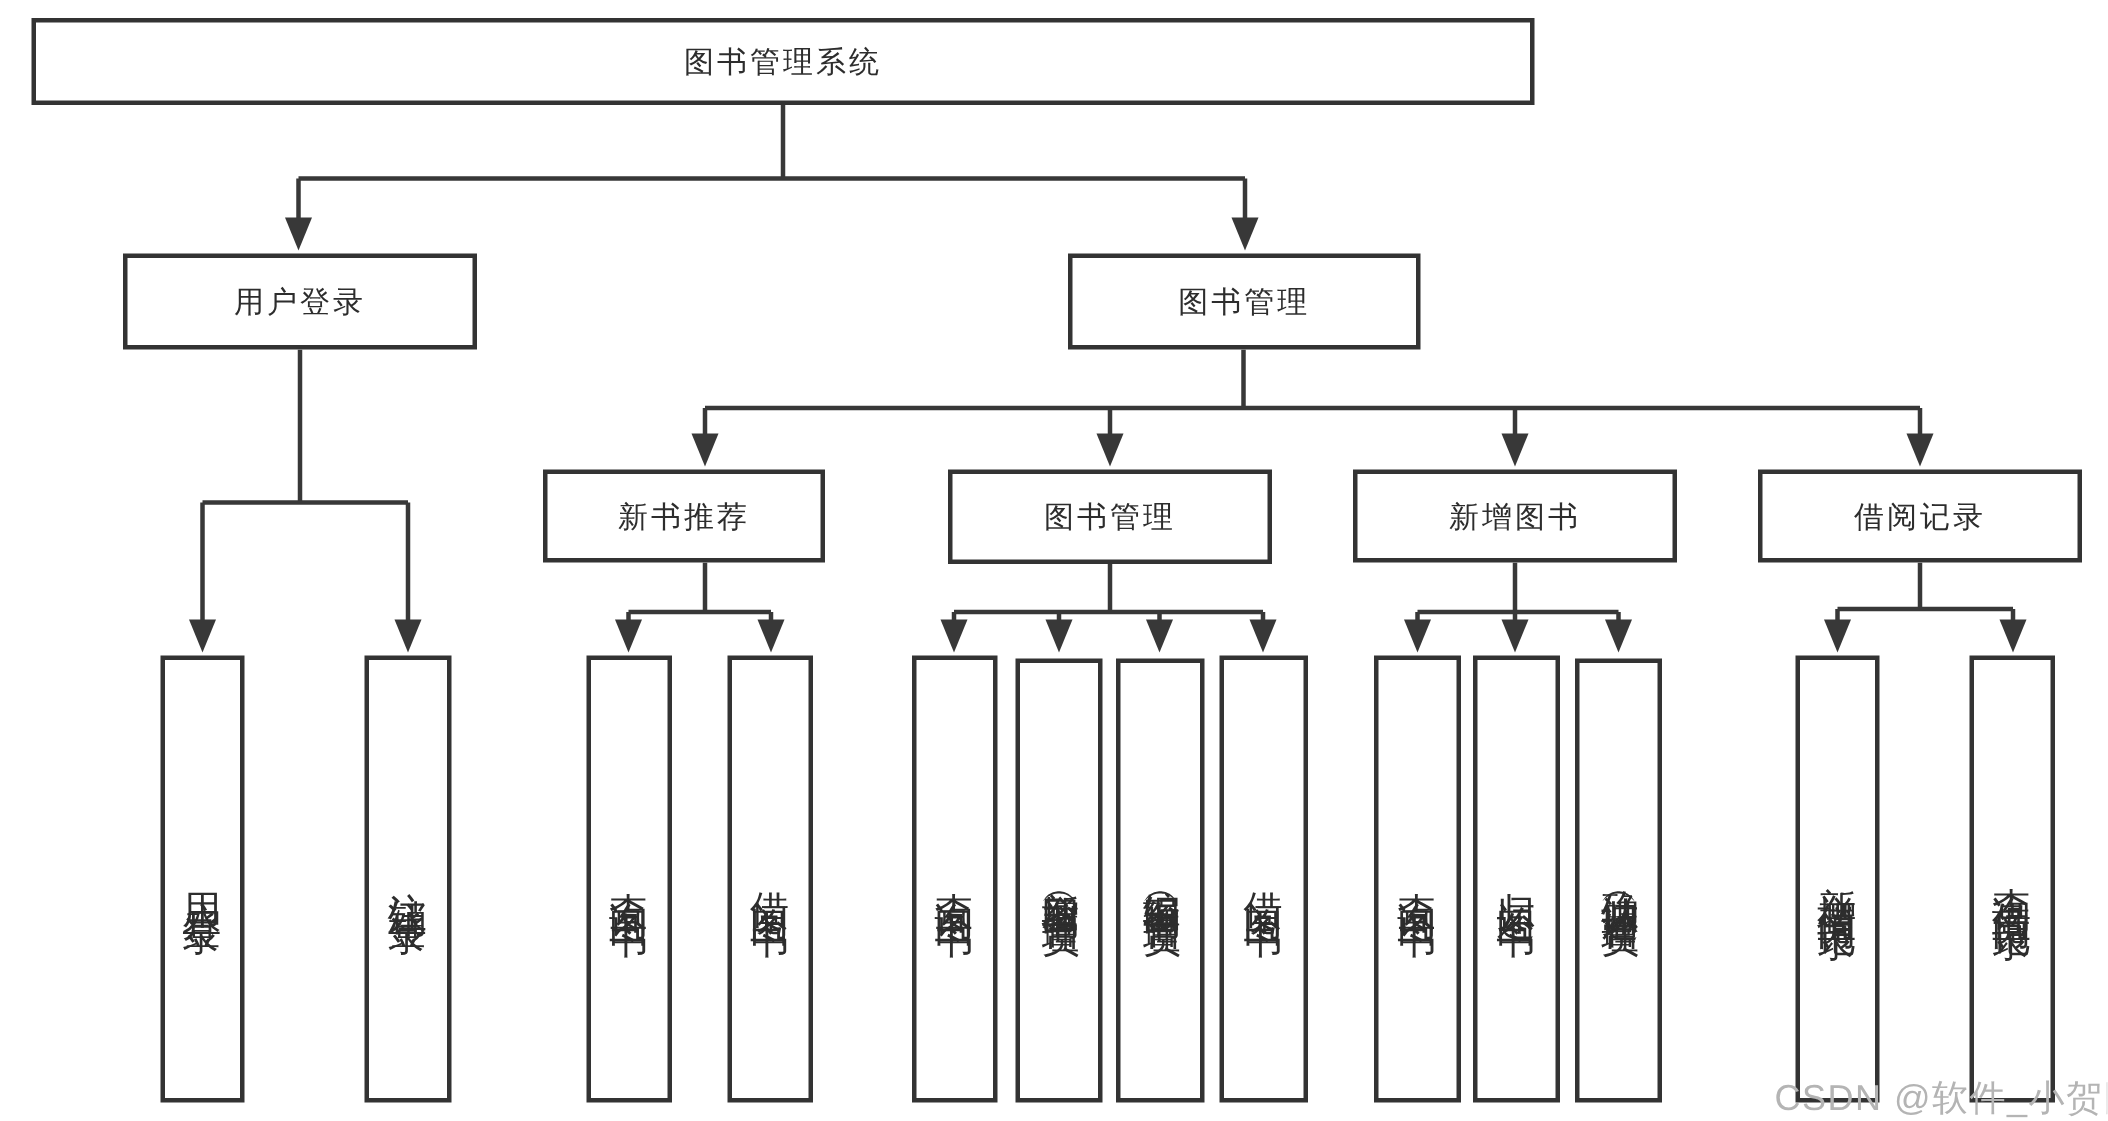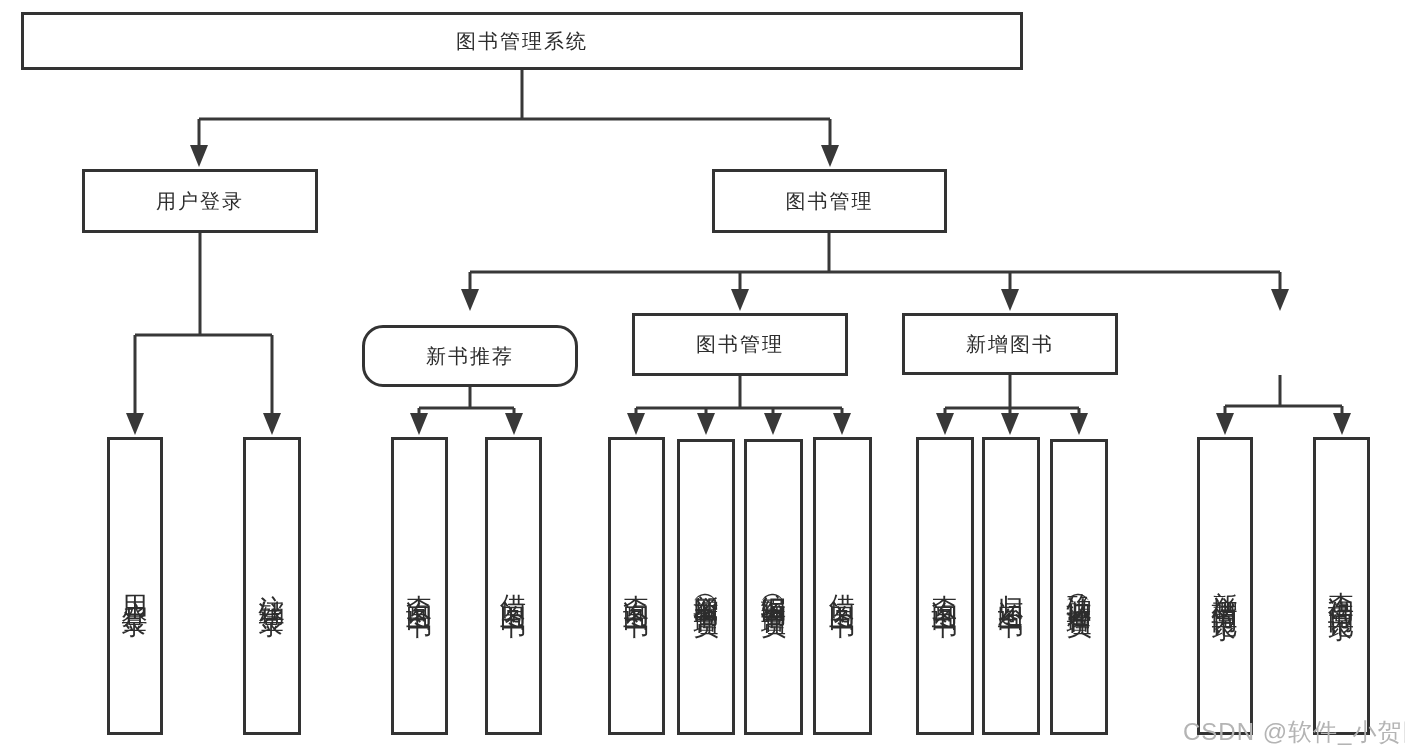--- a/index.html
+++ b/index.html
@@ -83,28 +83,31 @@
     <span class="hlabel">图书管理系统</span>
   </div>
 
   <div class="box" style="left:82px;top:169px;width:236px;height:64px;">
     <span class="hlabel">用户登录</span>
   </div>
   <div class="box" style="left:712px;top:169px;width:235px;height:64px;">
     <span class="hlabel">图书管理</span>
   </div>
 
-  <div class="box" style="left:362px;top:325px;width:216px;height:62px;border-radius:21px;">
+  <div class="box" style="left:362px;top:313px;width:188px;height:62px;">
     <span class="hlabel">新书推荐</span>
   </div>
   <div class="box" style="left:632px;top:313px;width:216px;height:63px;">
     <span class="hlabel">图书管理</span>
   </div>
   <div class="box" style="left:902px;top:313px;width:216px;height:62px;">
     <span class="hlabel">新增图书</span>
+  </div>
+  <div class="box" style="left:1172px;top:313px;width:216px;height:62px;">
+    <span class="hlabel">借阅记录</span>
   </div>
 
   <div class="box leaf" style="left:107px;top:437px;width:56px;height:298px;">
     <span class="vtext">用户登录</span>
   </div>
   <div class="box leaf" style="left:243px;top:437px;width:58px;height:298px;">
     <span class="vtext">注销登录</span>
   </div>
 
   <div class="box leaf" style="left:391px;top:437px;width:57px;height:298px;">

